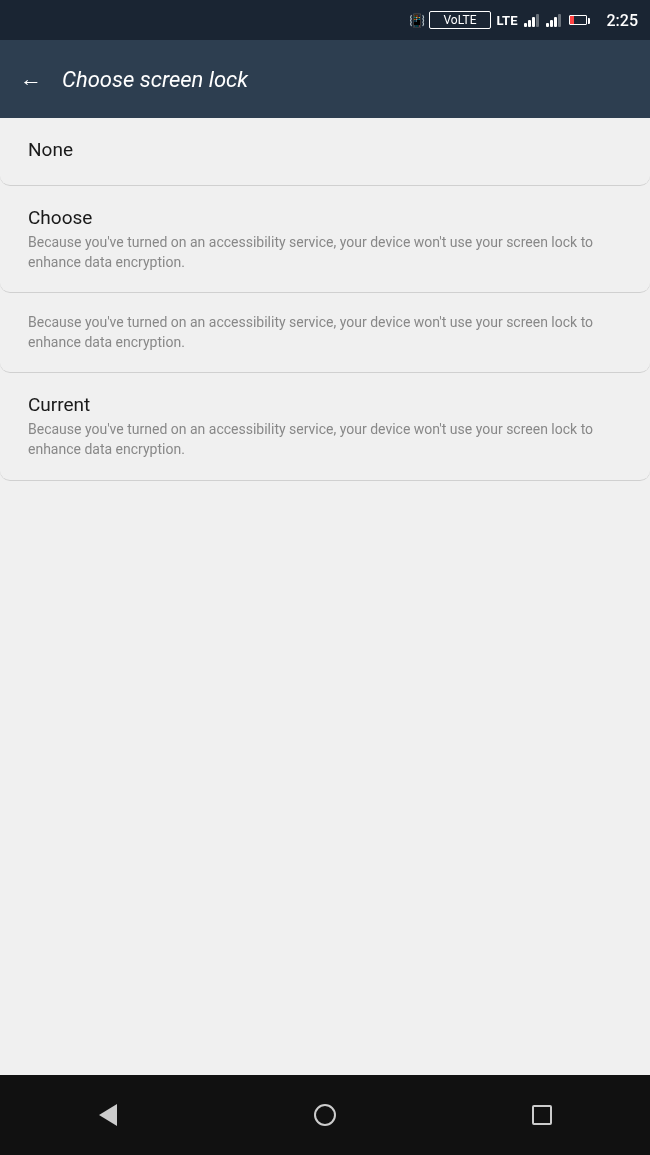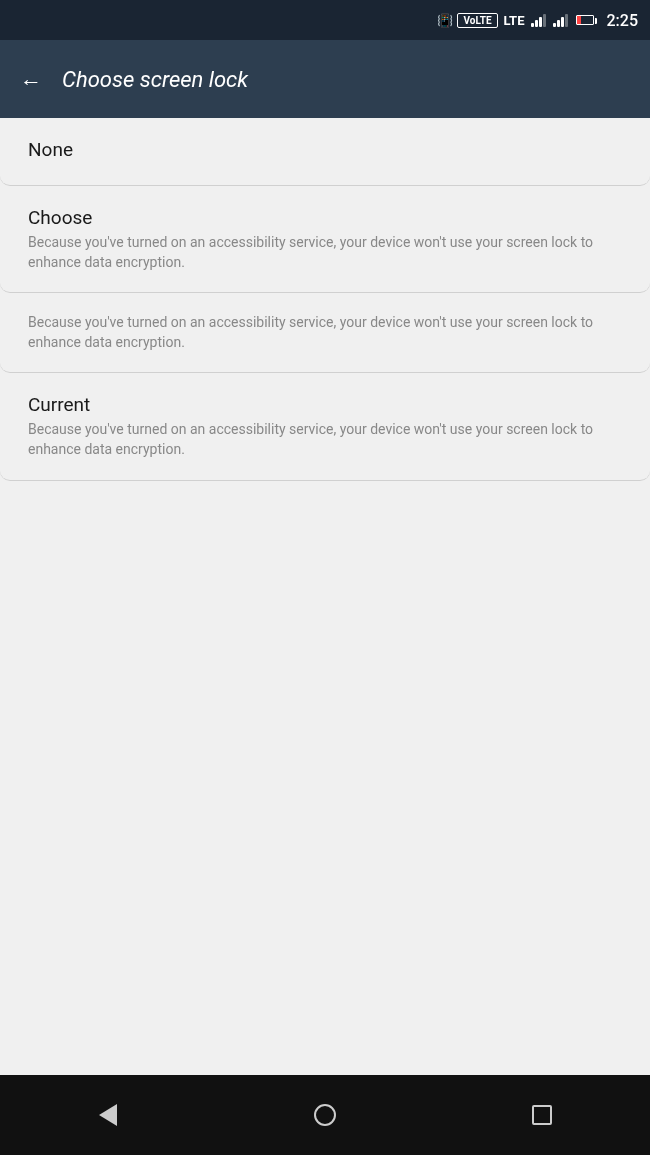--- a/index.html
+++ b/index.html
@@ -32,34 +32,34 @@
     .status-bar-icons {
       display: flex;
       align-items: center;
       gap: 4px;
     }
 
     .status-bar-time {
       color: white;
       font-size: 16px;
       font-weight: 500;
-      margin-left: 9px;
+      margin-left: 16px;
     }
 
     .status-icon {
       color: white;
       font-size: 11px;
     }
 
     .volte-badge {
       border: 1px solid white;
       color: white;
-      font-size: 10px;
-      font-weight: bold;
-      padding: 1px 5px;
+      font-size: 12px;
+      font-weight: normal;
+      padding: 1px 13px;
       border-radius: 2px;
     }
 
     
     .toolbar {
       background: #2d3e50;
       height: 78px;
       display: flex;
       align-items: center;
       padding: 0 20px;

